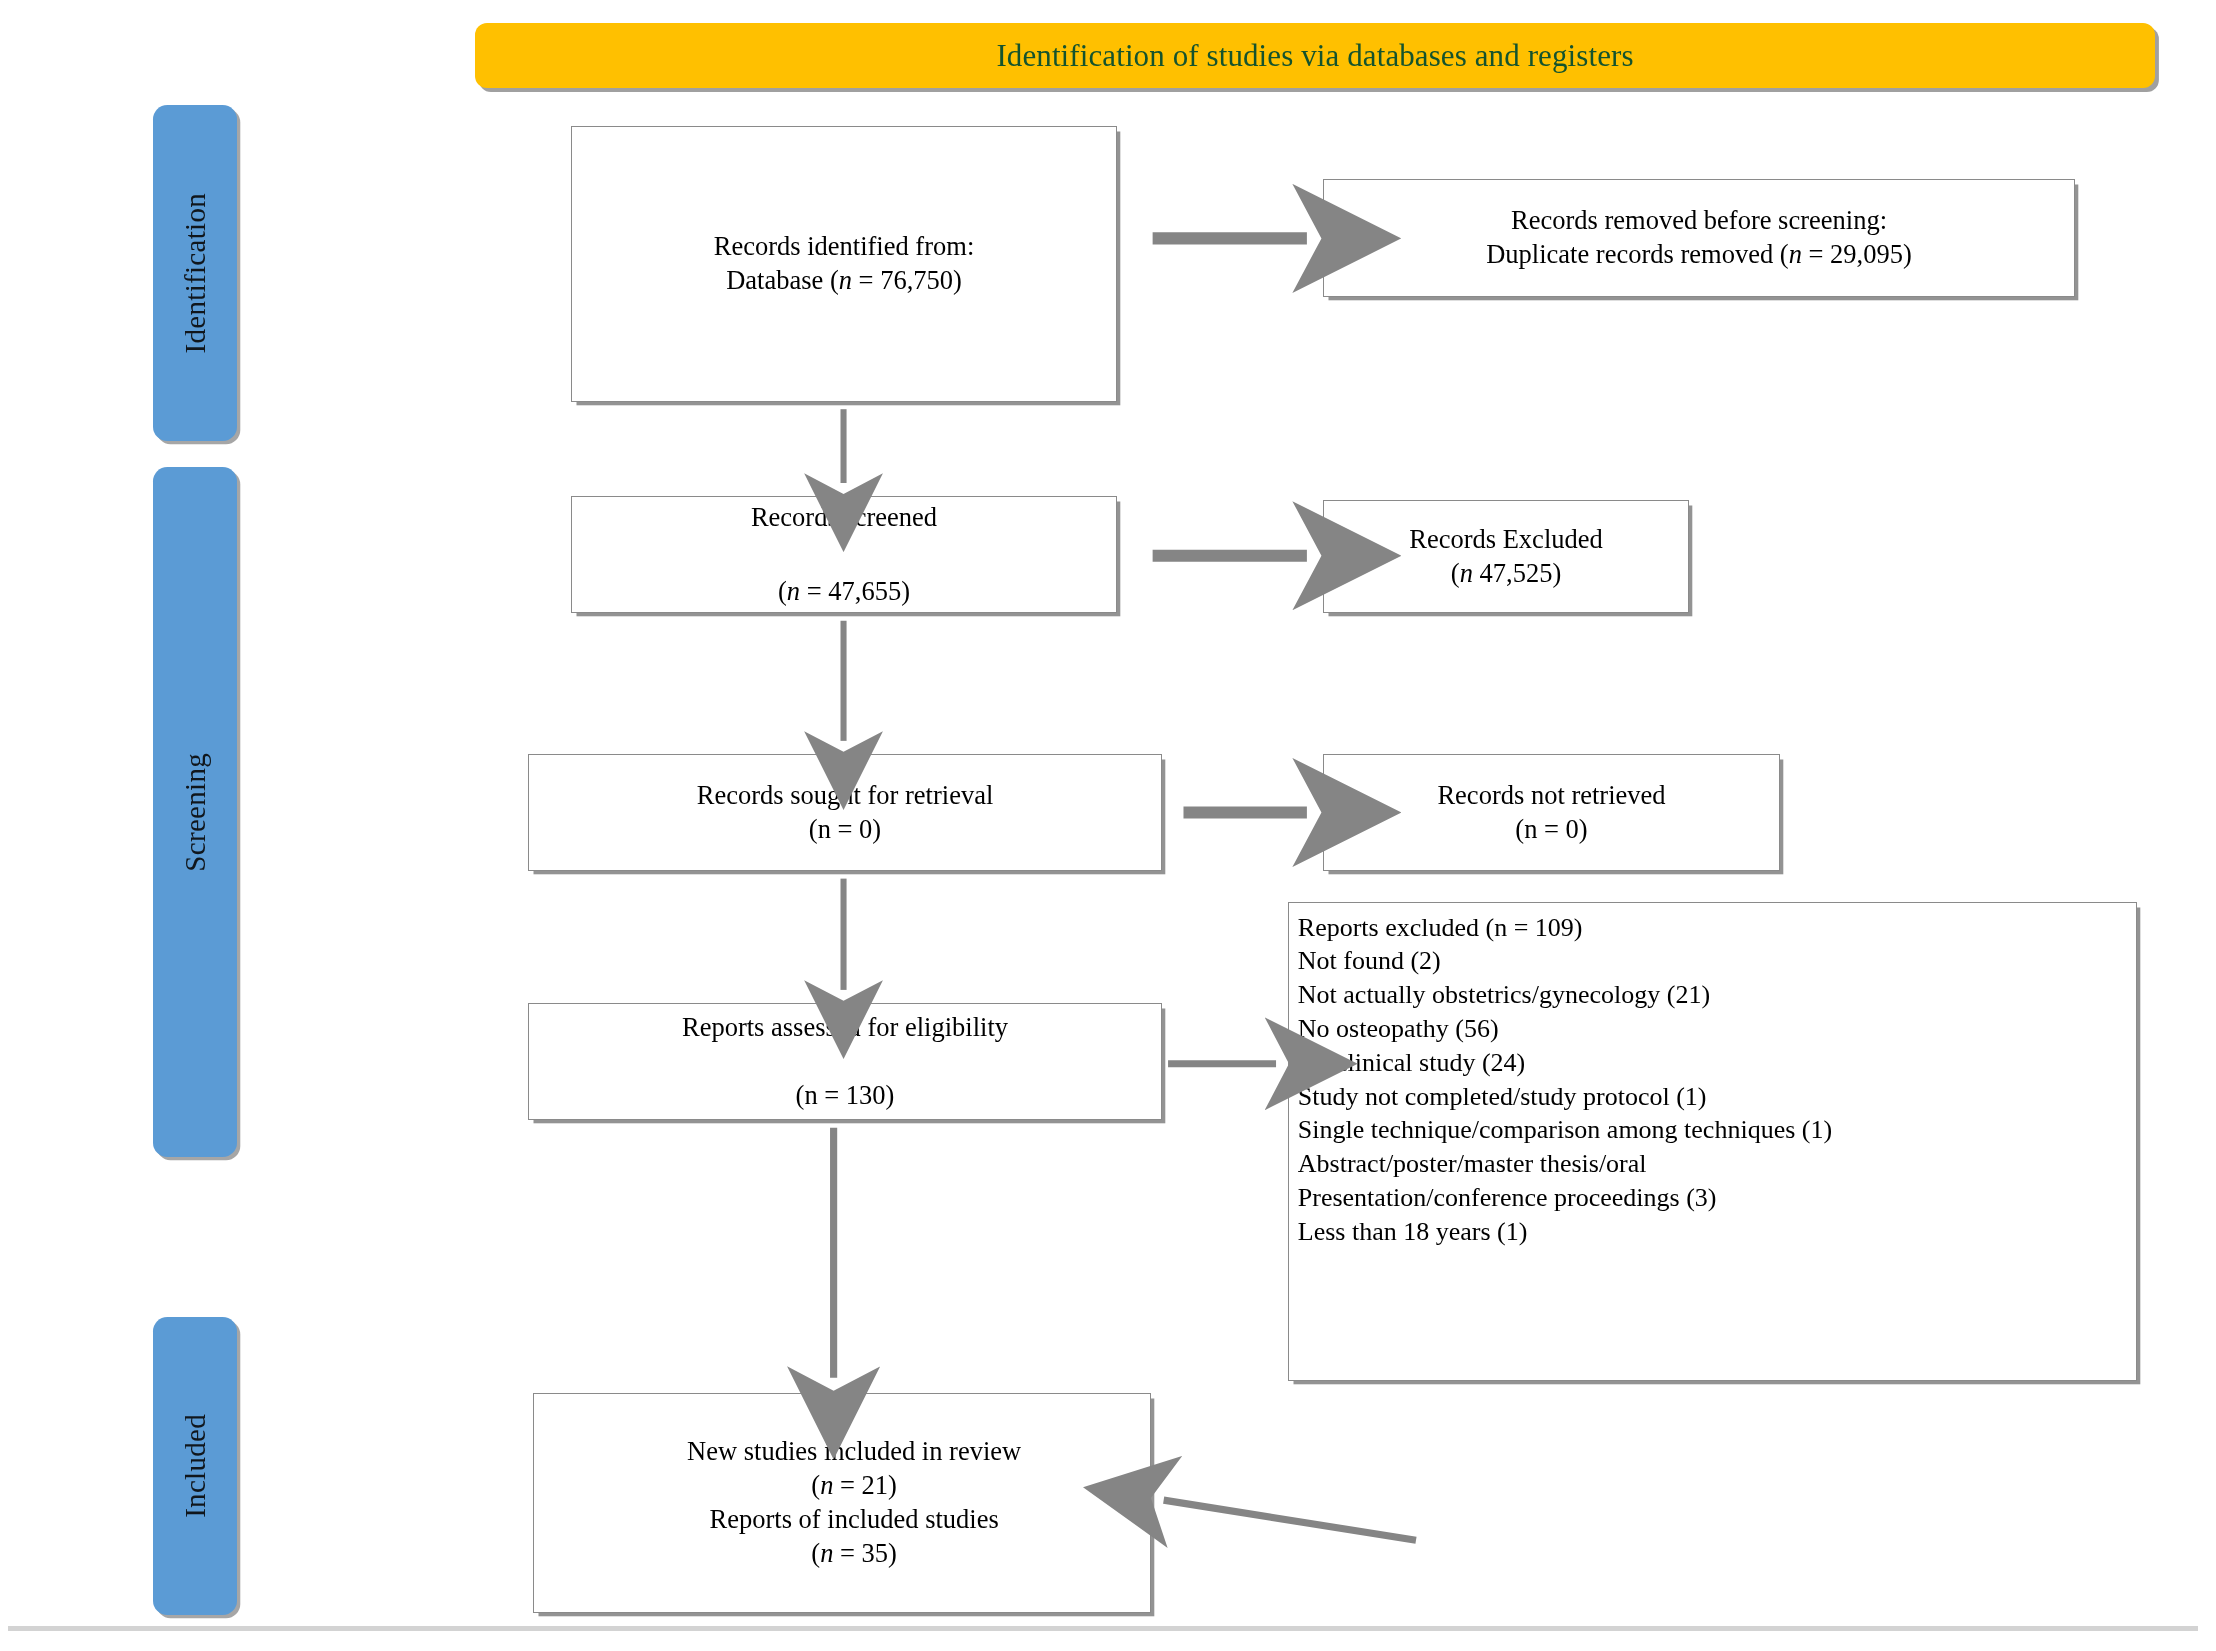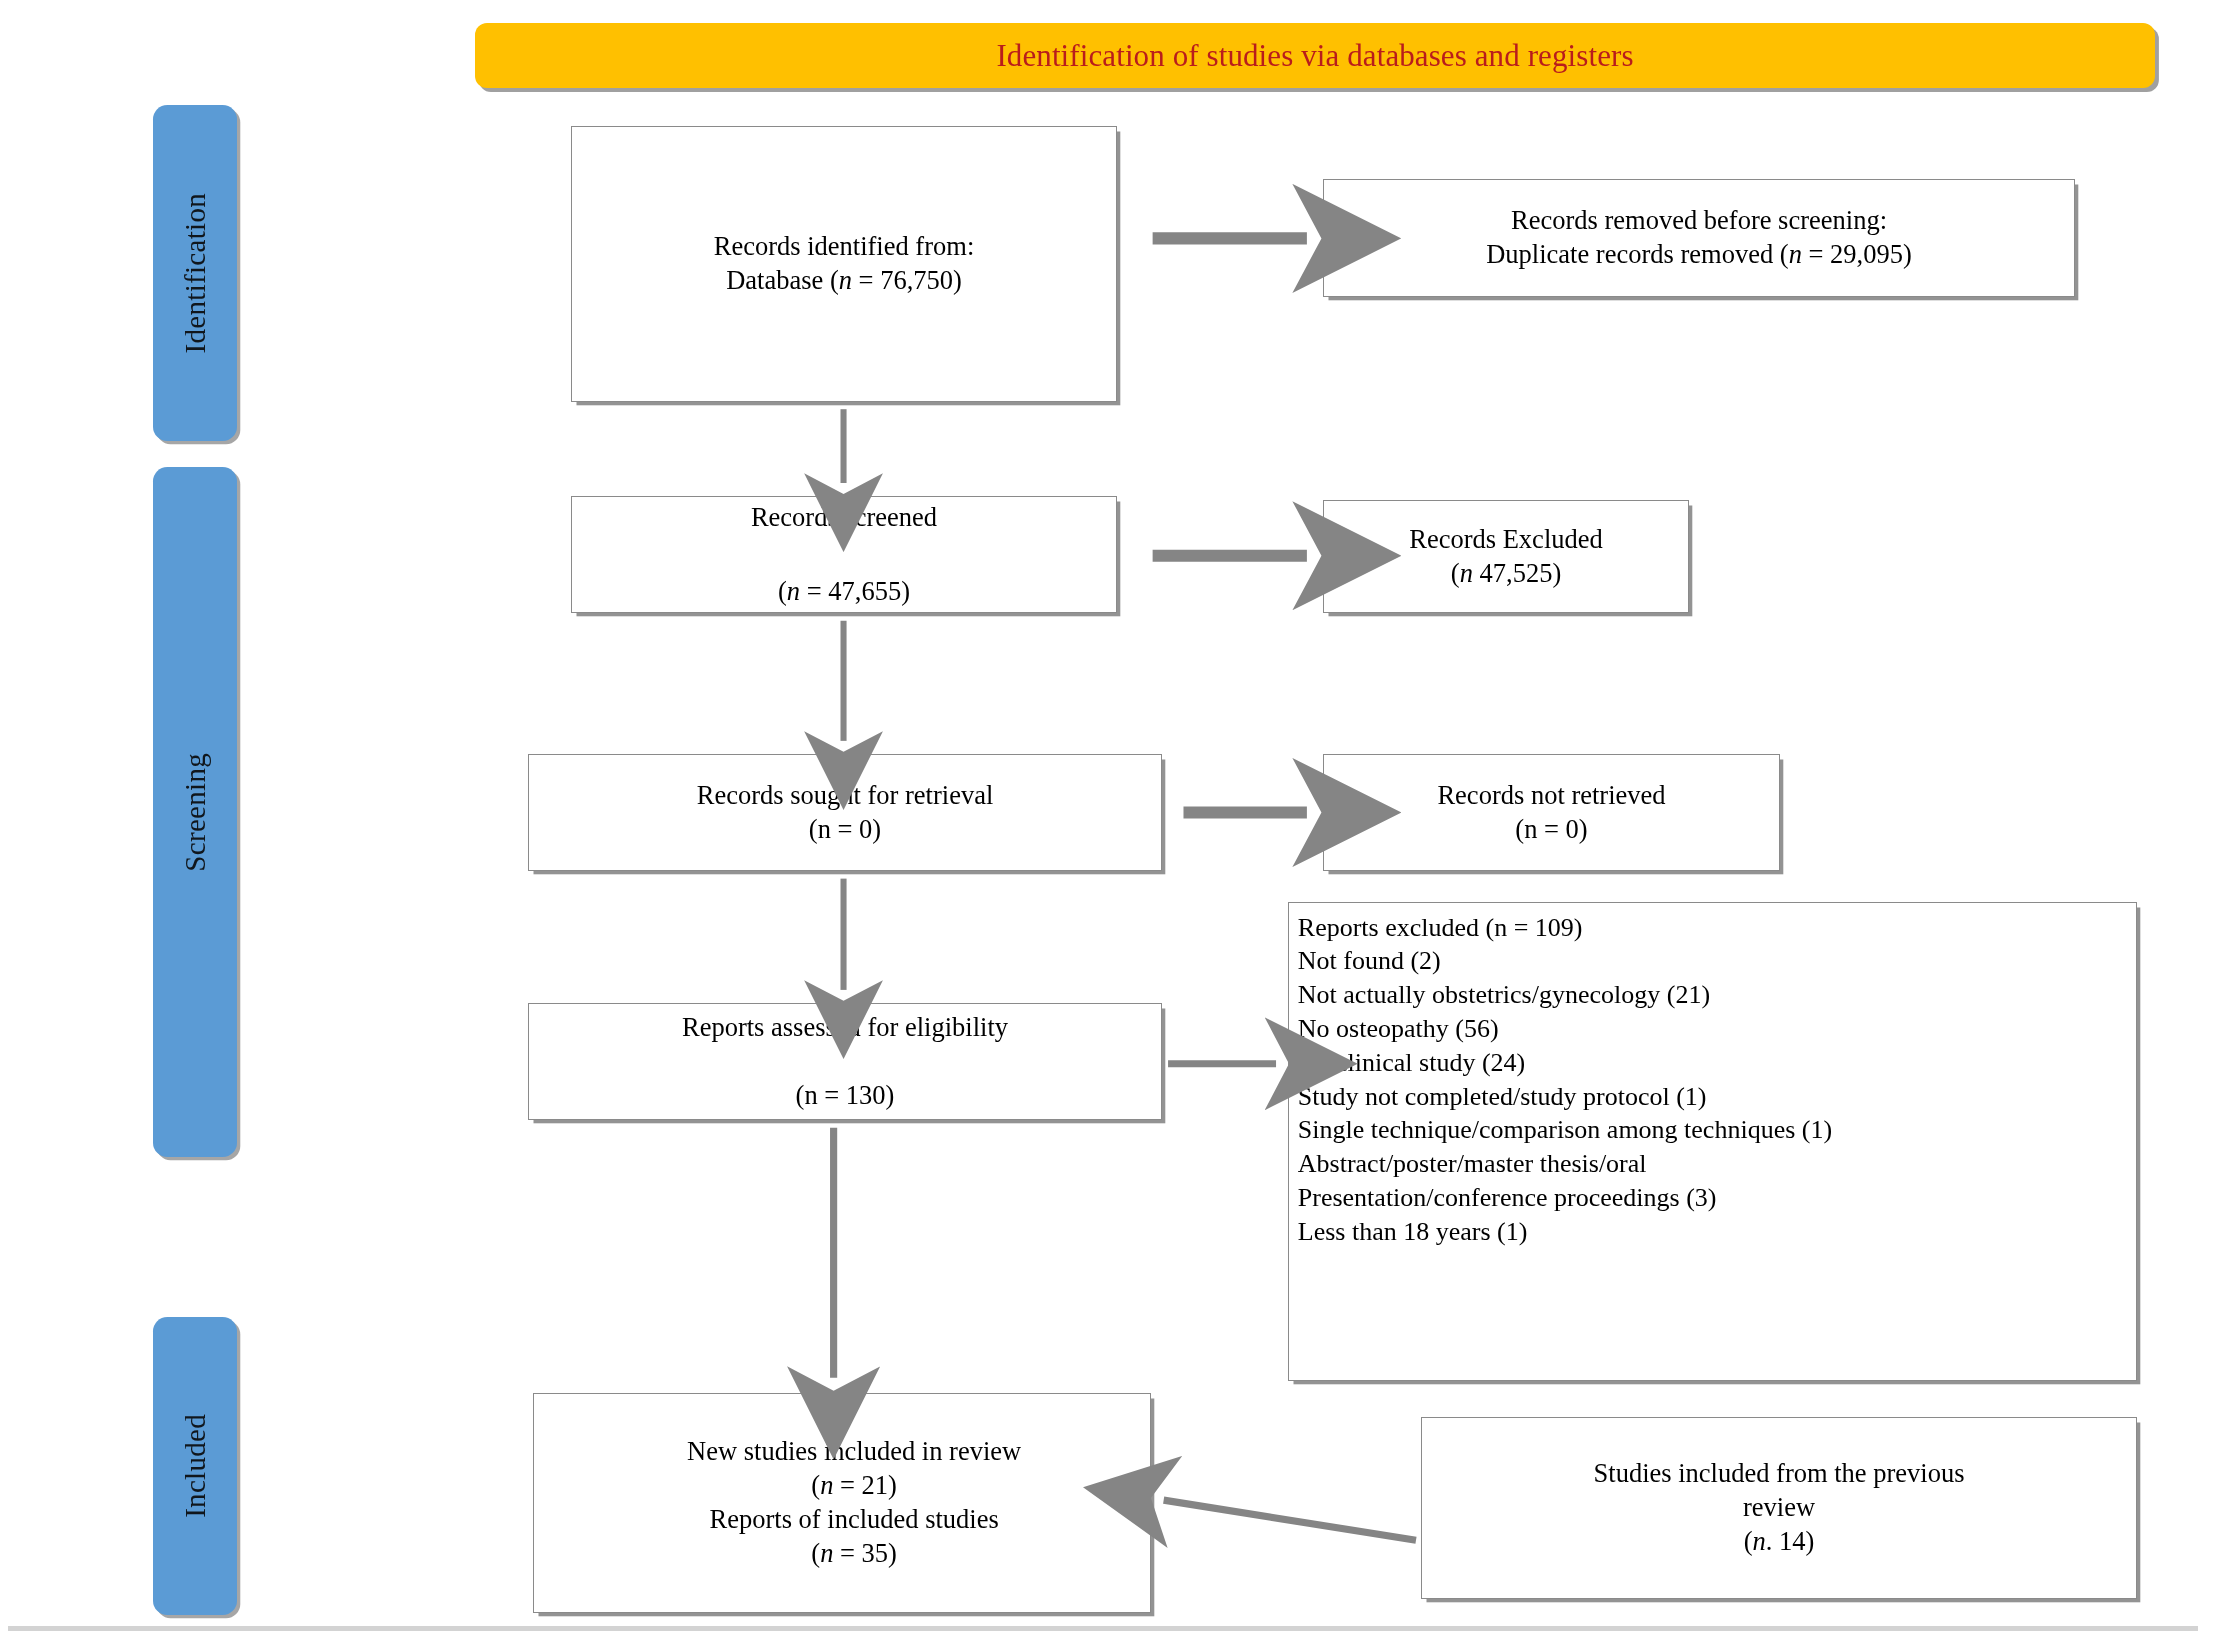--- a/index.html
+++ b/index.html
@@ -27,21 +27,21 @@
     border-radius: 12px;
     box-shadow: 3.9px 3.9px 0 0 rgba(128,128,128,0.75);
     display: flex;
     align-items: center;
     justify-content: center;
     text-align: center;
   }
   .banner-text {
     font-size: 31px;
     line-height: 1.2;
-    color: #b91c1c;
+    color: #14532d;
     letter-spacing: 0.1px;
   }
 
   
   .stage {
     position: absolute;
     box-sizing: border-box;
     background: #5B9BD5;
     border-radius: 14.3px;
     box-shadow: 3.3px 3.3px 0 0 rgba(128,128,128,0.7);
@@ -186,27 +186,20 @@
     <div class="line">New studies included in review</div>
     <div class="line">
       <span>(</span><span class="it">n</span><span> = 21)</span>
     </div>
     <div class="line">Reports of included studies</div>
     <div class="line">
       <span>(</span><span class="it">n</span><span> = 35)</span>
     </div>
   </div>
 
-  <div class="box" style="left:1421px; top:1417px; width:716px; height:182px;">
-    <div class="line">Studies included from the previous</div>
-    <div class="line">review</div>
-    <div class="line">
-      <span>(</span><span class="it">n</span><span>. 14)</span>
-    </div>
-  </div>
 
   <svg id="wires" viewBox="0 0 4022 2997">
     <defs>
       <marker id="headThick" markerWidth="9" markerHeight="9" refX="1.2" refY="4.5" orient="auto" markerUnits="strokeWidth">
         <path d="M0,0 L9,4.5 L0,9 L2.4,4.5 Z" fill="#858585"></path>
       </marker>
       <marker id="headThin" markerWidth="13" markerHeight="13" refX="1.6" refY="6.5" orient="auto" markerUnits="strokeWidth">
         <path d="M0,0 L13,6.5 L0,13 L3.4,6.5 Z" fill="#858585"></path>
       </marker>
     </defs>

